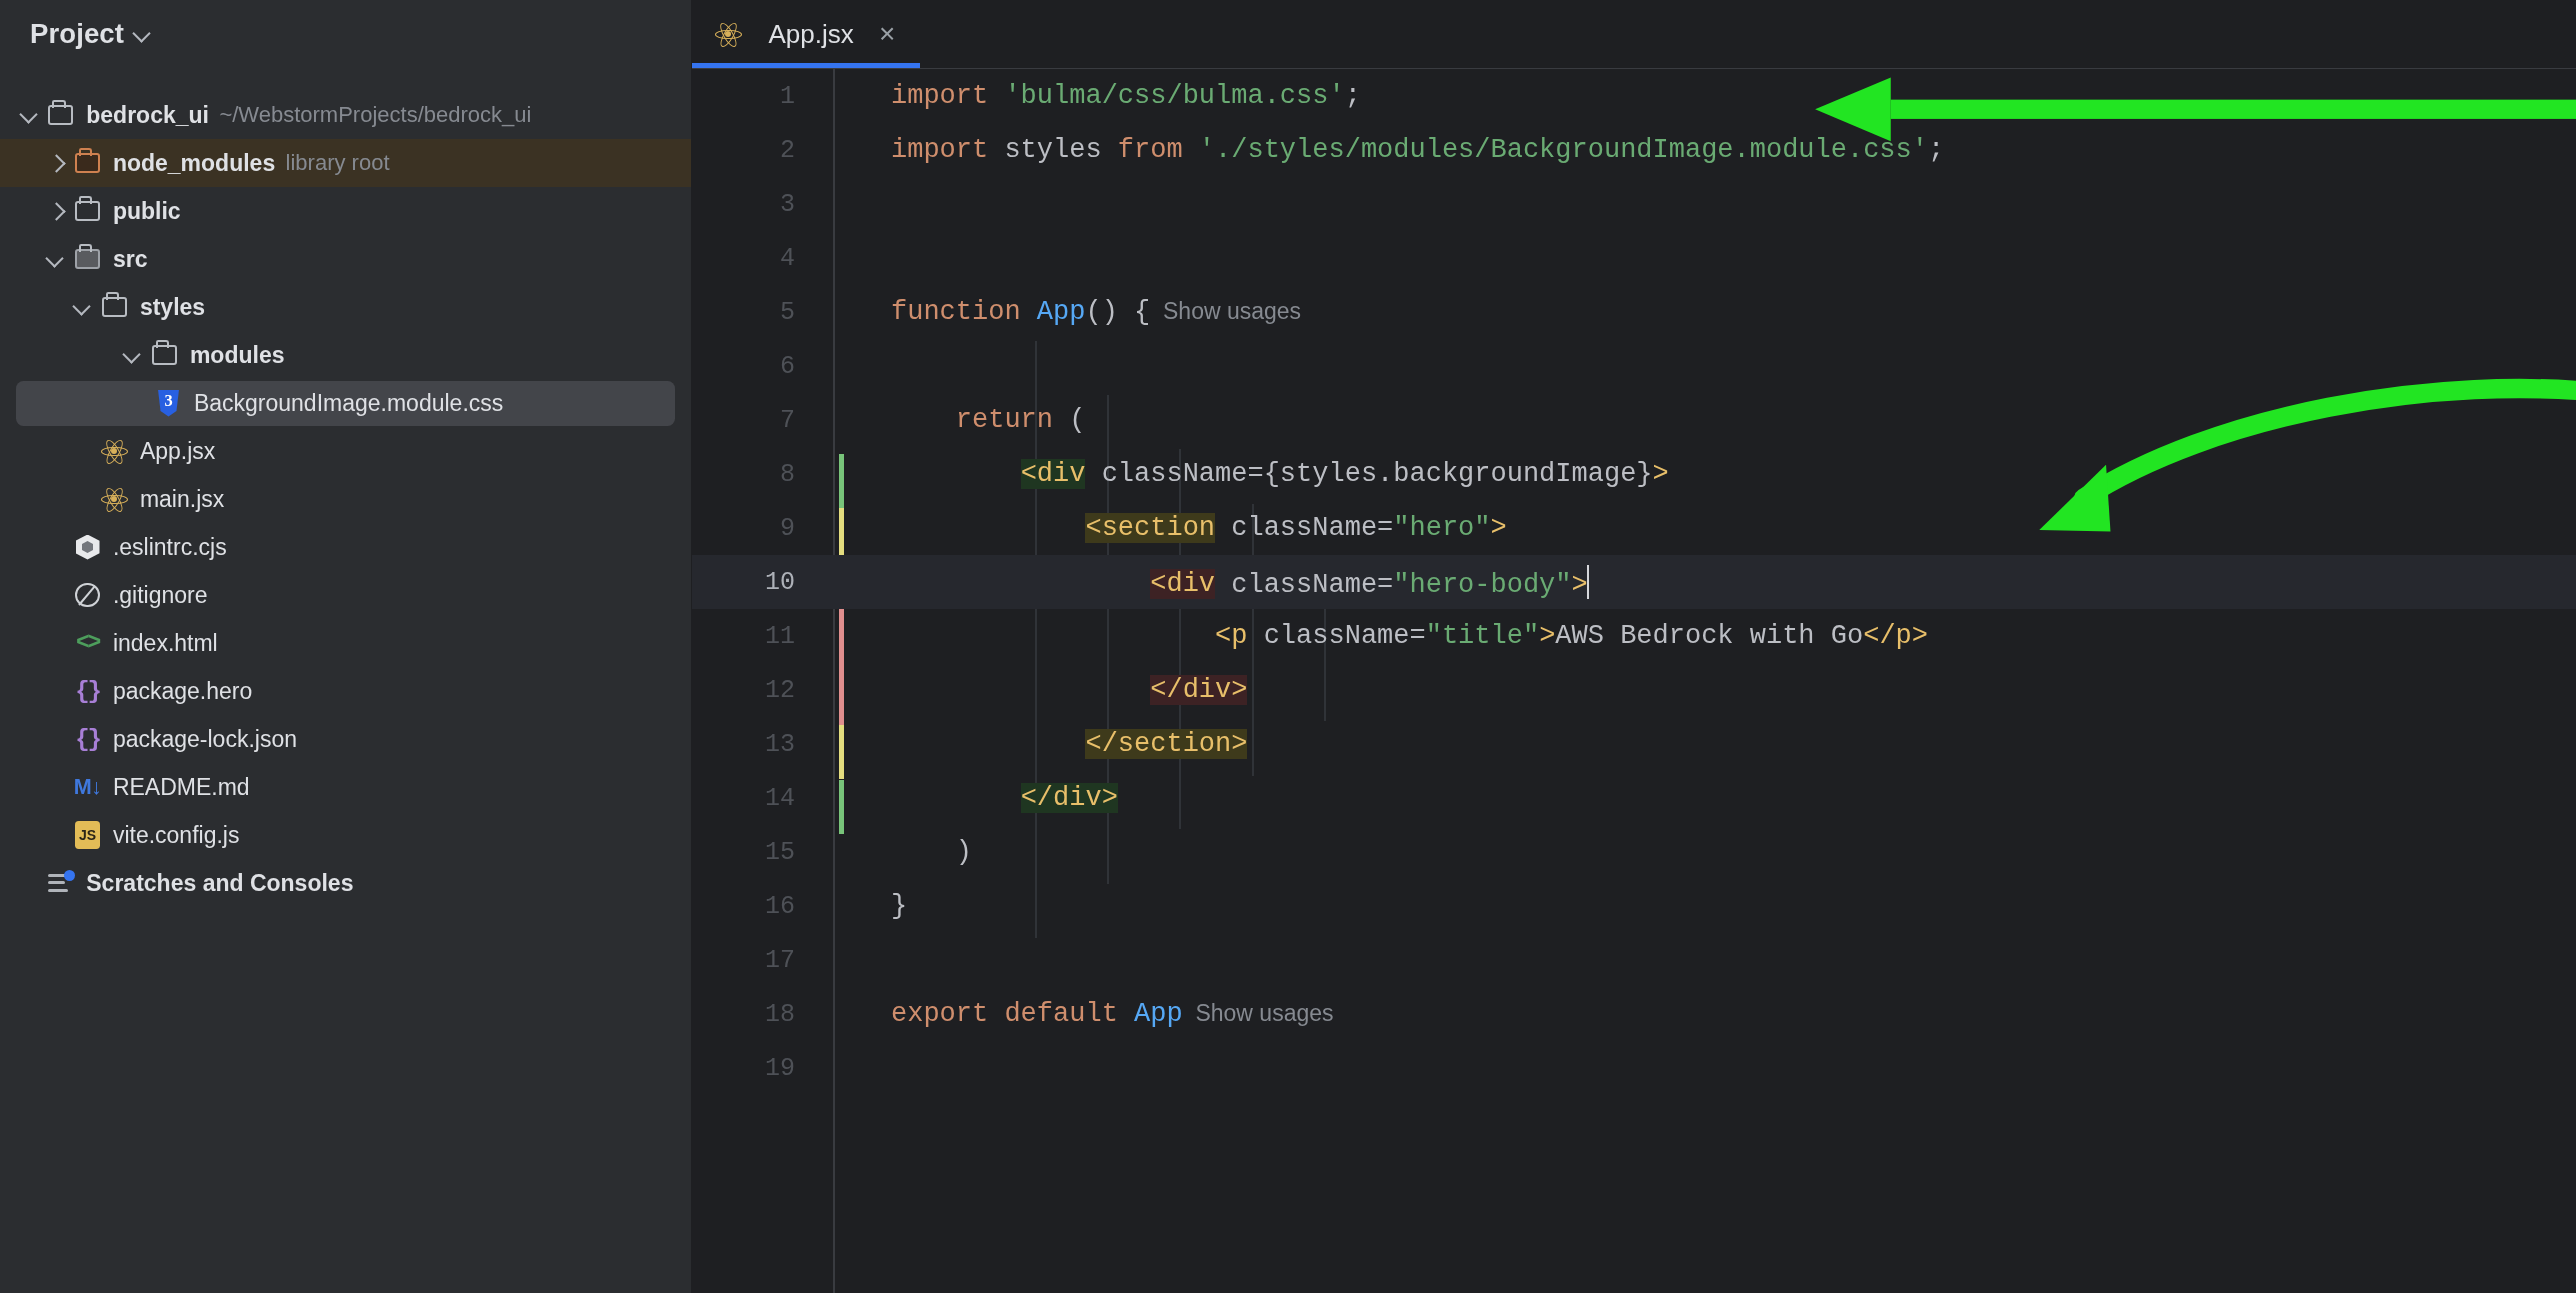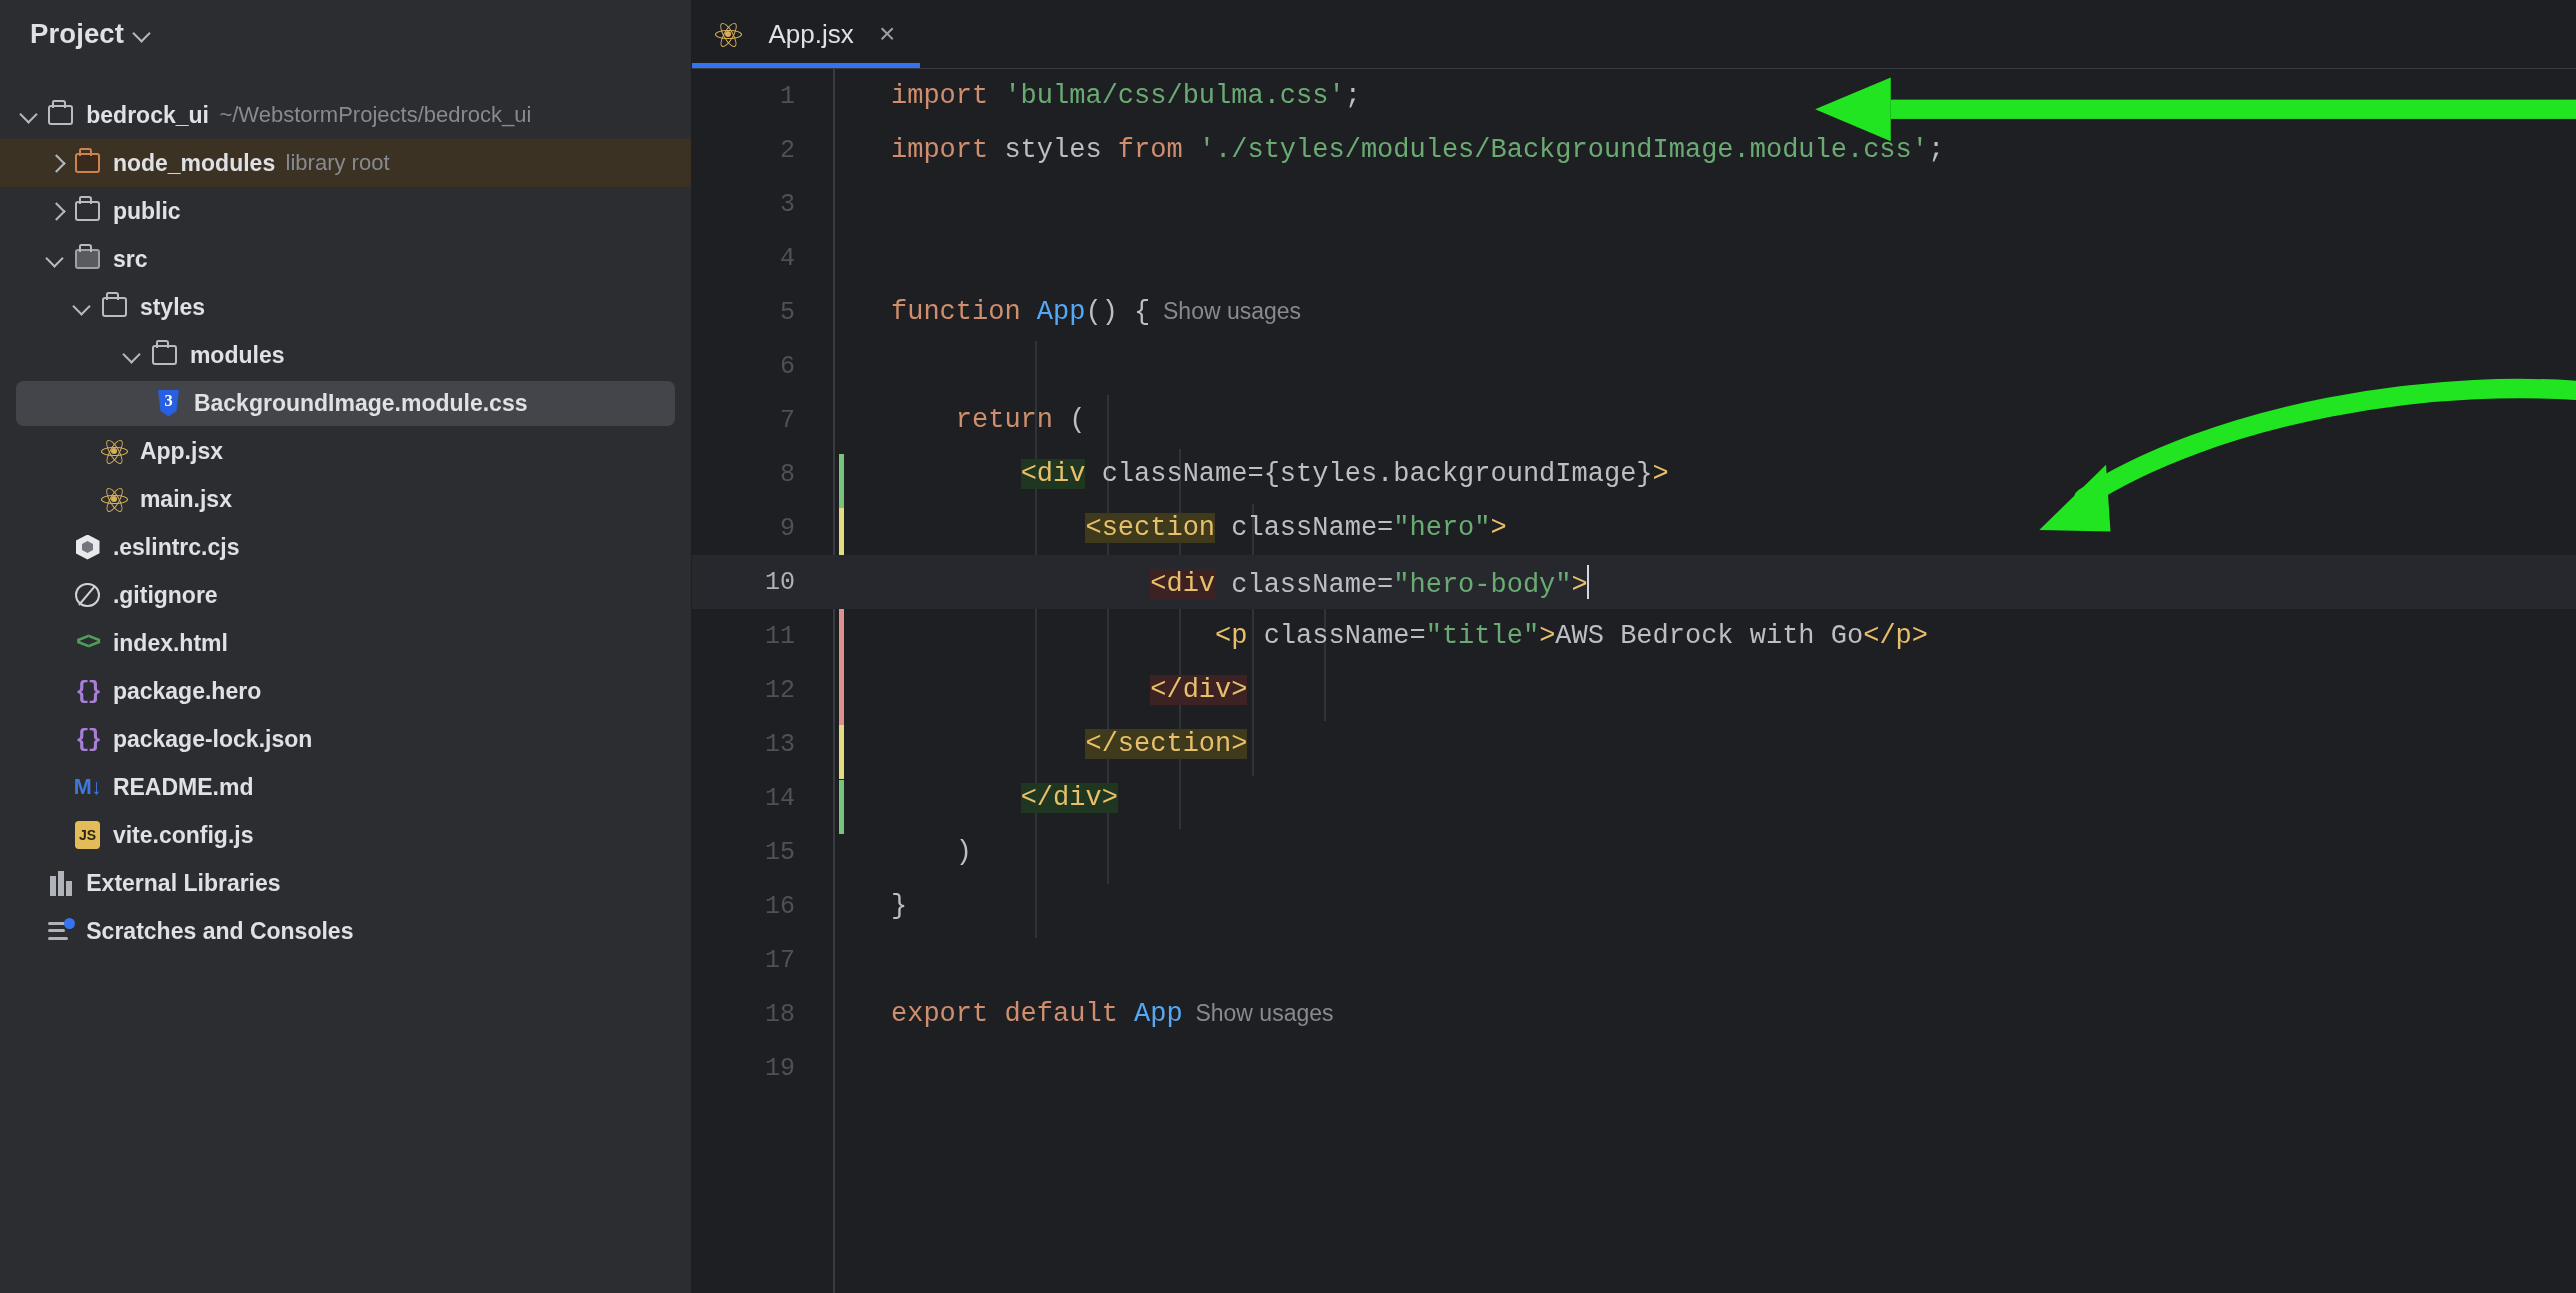--- a/index.html
+++ b/index.html
@@ -81,21 +81,21 @@
   .tree-row .arrow.open::before {
     content: "";
     position: absolute;
     left: 5.2px; top: 5.2px;
     width: 11px; height: 11px;
     border-right: 2.2px solid #b4b8bf;
     border-bottom: 2.2px solid #b4b8bf;
     transform: rotate(45deg);
   }
   .tree-row .label { font-weight: bold; }
-  .tree-row .label.plain { font-weight: bold; }
+  .tree-row .label.plain { font-weight: normal; }
   .tree-row .secondary {
     color: #868a91;
     font-weight: normal;
     margin-left: 10.4px;
     font-size: 22px;
   }
   .tree-row.row-highlight { background: #3b3223; }
   .tree-row.row-selected > .selbg {
     position: absolute;
     left: 16.4px; right: 16.4px; top: 1.5px; bottom: 1.5px;
@@ -463,31 +463,20 @@
             <span class="md-ico">M↓</span>
           </span>
           <span class="label plain">README.md</span>
         </div>
         <div class="tree-row ind1">
           <span class="arrow"></span>
           <span class="ficon">
             <span class="js-ico">JS</span>
           </span>
           <span class="label plain">vite.config.js</span>
-        </div>
-        <div class="tree-row ind0">
-          <span class="arrow"></span>
-          <span class="ficon">
-            <span class="extlib-ico">
-              <i></i>
-              <i></i>
-              <i></i>
-            </span>
-          </span>
-          <span class="label">External Libraries</span>
         </div>
         <div class="tree-row ind0">
           <span class="arrow"></span>
           <span class="ficon">
             <span class="scratch-ico">
               <i></i>
               <i></i>
               <i></i>
               <u></u>
             </span>

